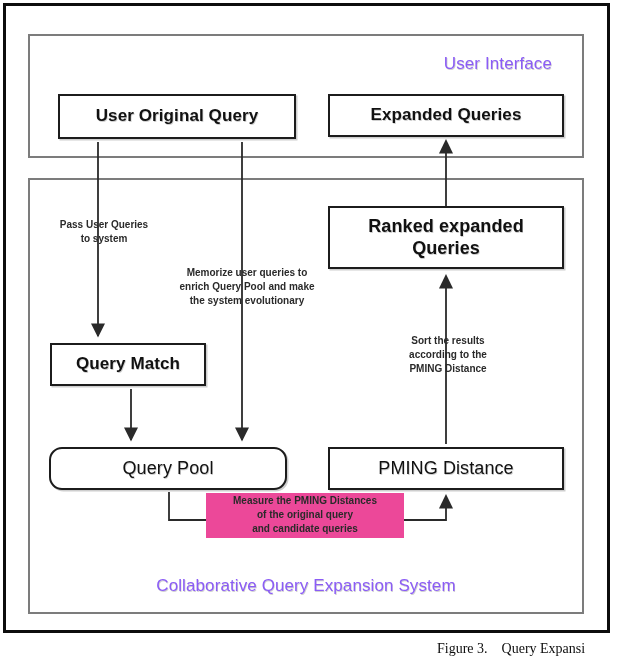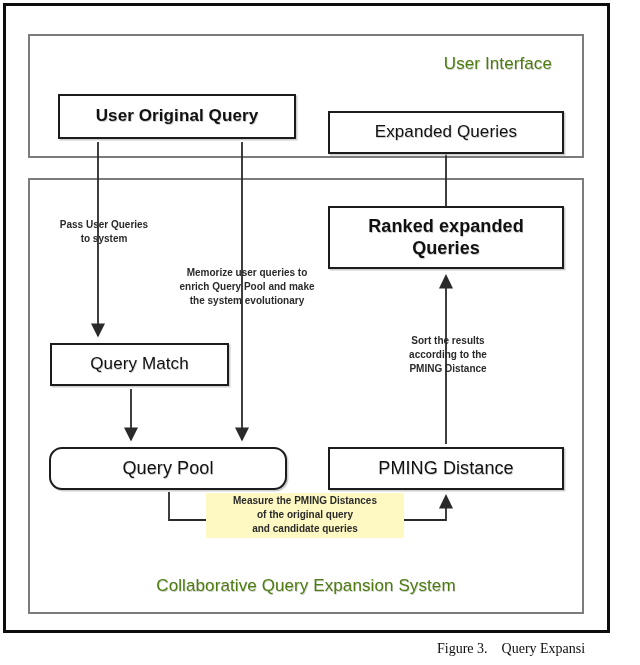--- a/index.html
+++ b/index.html
@@ -43,21 +43,21 @@
   #system-panel {
     left: 22px;
     top: 172px;
     width: 556px;
     height: 436px;
   }
 
   .panel-label {
     position: absolute;
     font-size: 17px;
-    color: #4d7c0f;
+    color: #8b5cf6;
     white-space: nowrap;
     letter-spacing: 0.1px;
     text-shadow: 0.6px 0.6px 0 rgba(150,150,150,0.45);
   }
   #ui-panel-label {
     right: 30px;
     top: 18px;
   }
   #system-panel-label {
     left: 0;
@@ -78,41 +78,41 @@
     text-align: center;
     color: #111111;
     font-size: 17px;
     line-height: 1.18;
     letter-spacing: 0.1px;
     text-shadow: 0.7px 0.7px 0 rgba(160,160,160,0.5);
     box-shadow: 1.5px 1.5px 0 rgba(190,190,190,0.75);
     z-index: 3;
   }
   #node-user-original-query { left: 52px;  top: 88px;  width: 238px; height: 45px; font-weight: bold; }
-  #node-expanded-queries    { left: 322px; top: 88px;  width: 236px; height: 43px; font-weight: normal; margin-top: 17px; }
+  #node-expanded-queries    { left: 322px; top: 88px;  width: 236px; height: 43px; font-weight: bold; }
   #node-ranked-expanded     { left: 322px; top: 200px; width: 236px; height: 63px; font-weight: bold; font-size: 18px; }
-  #node-query-match         { left: 44px;  top: 337px; width: 179px; height: 43px; font-weight: normal; }
+  #node-query-match         { left: 44px;  top: 337px; width: 156px; height: 43px; font-weight: bold; }
   #node-query-pool          { left: 43px;  top: 441px; width: 238px; height: 43px; font-weight: normal; font-size: 18px; border-radius: 13px; }
   #node-pming-distance      { left: 322px; top: 441px; width: 236px; height: 43px; font-weight: normal; font-size: 18px; }
 
   
   .conn-label {
     position: absolute;
     font-size: 10px;
     font-weight: bold;
     color: #2a2a2a;
     text-align: center;
     line-height: 1.42;
     white-space: pre-line;
     z-index: 4;
   }
   #label-pass-user-queries { left: 22px;  top: 212px; width: 152px; }
   #label-memorize          { left: 150px; top: 260px; width: 182px; }
   #label-sort-results      { left: 368px; top: 328px; width: 148px; }
-  #label-measure-pming     { left: 200px; top: 487px; width: 192px; background: #fef9c3; padding: 1px 3px; }
+  #label-measure-pming     { left: 200px; top: 487px; width: 192px; background: #ec4899; padding: 1px 3px; }
 
   
   #wires {
     position: absolute;
     left: 0;
     top: 0;
     width: 640px;
     height: 665px;
     pointer-events: none;
     z-index: 2;

